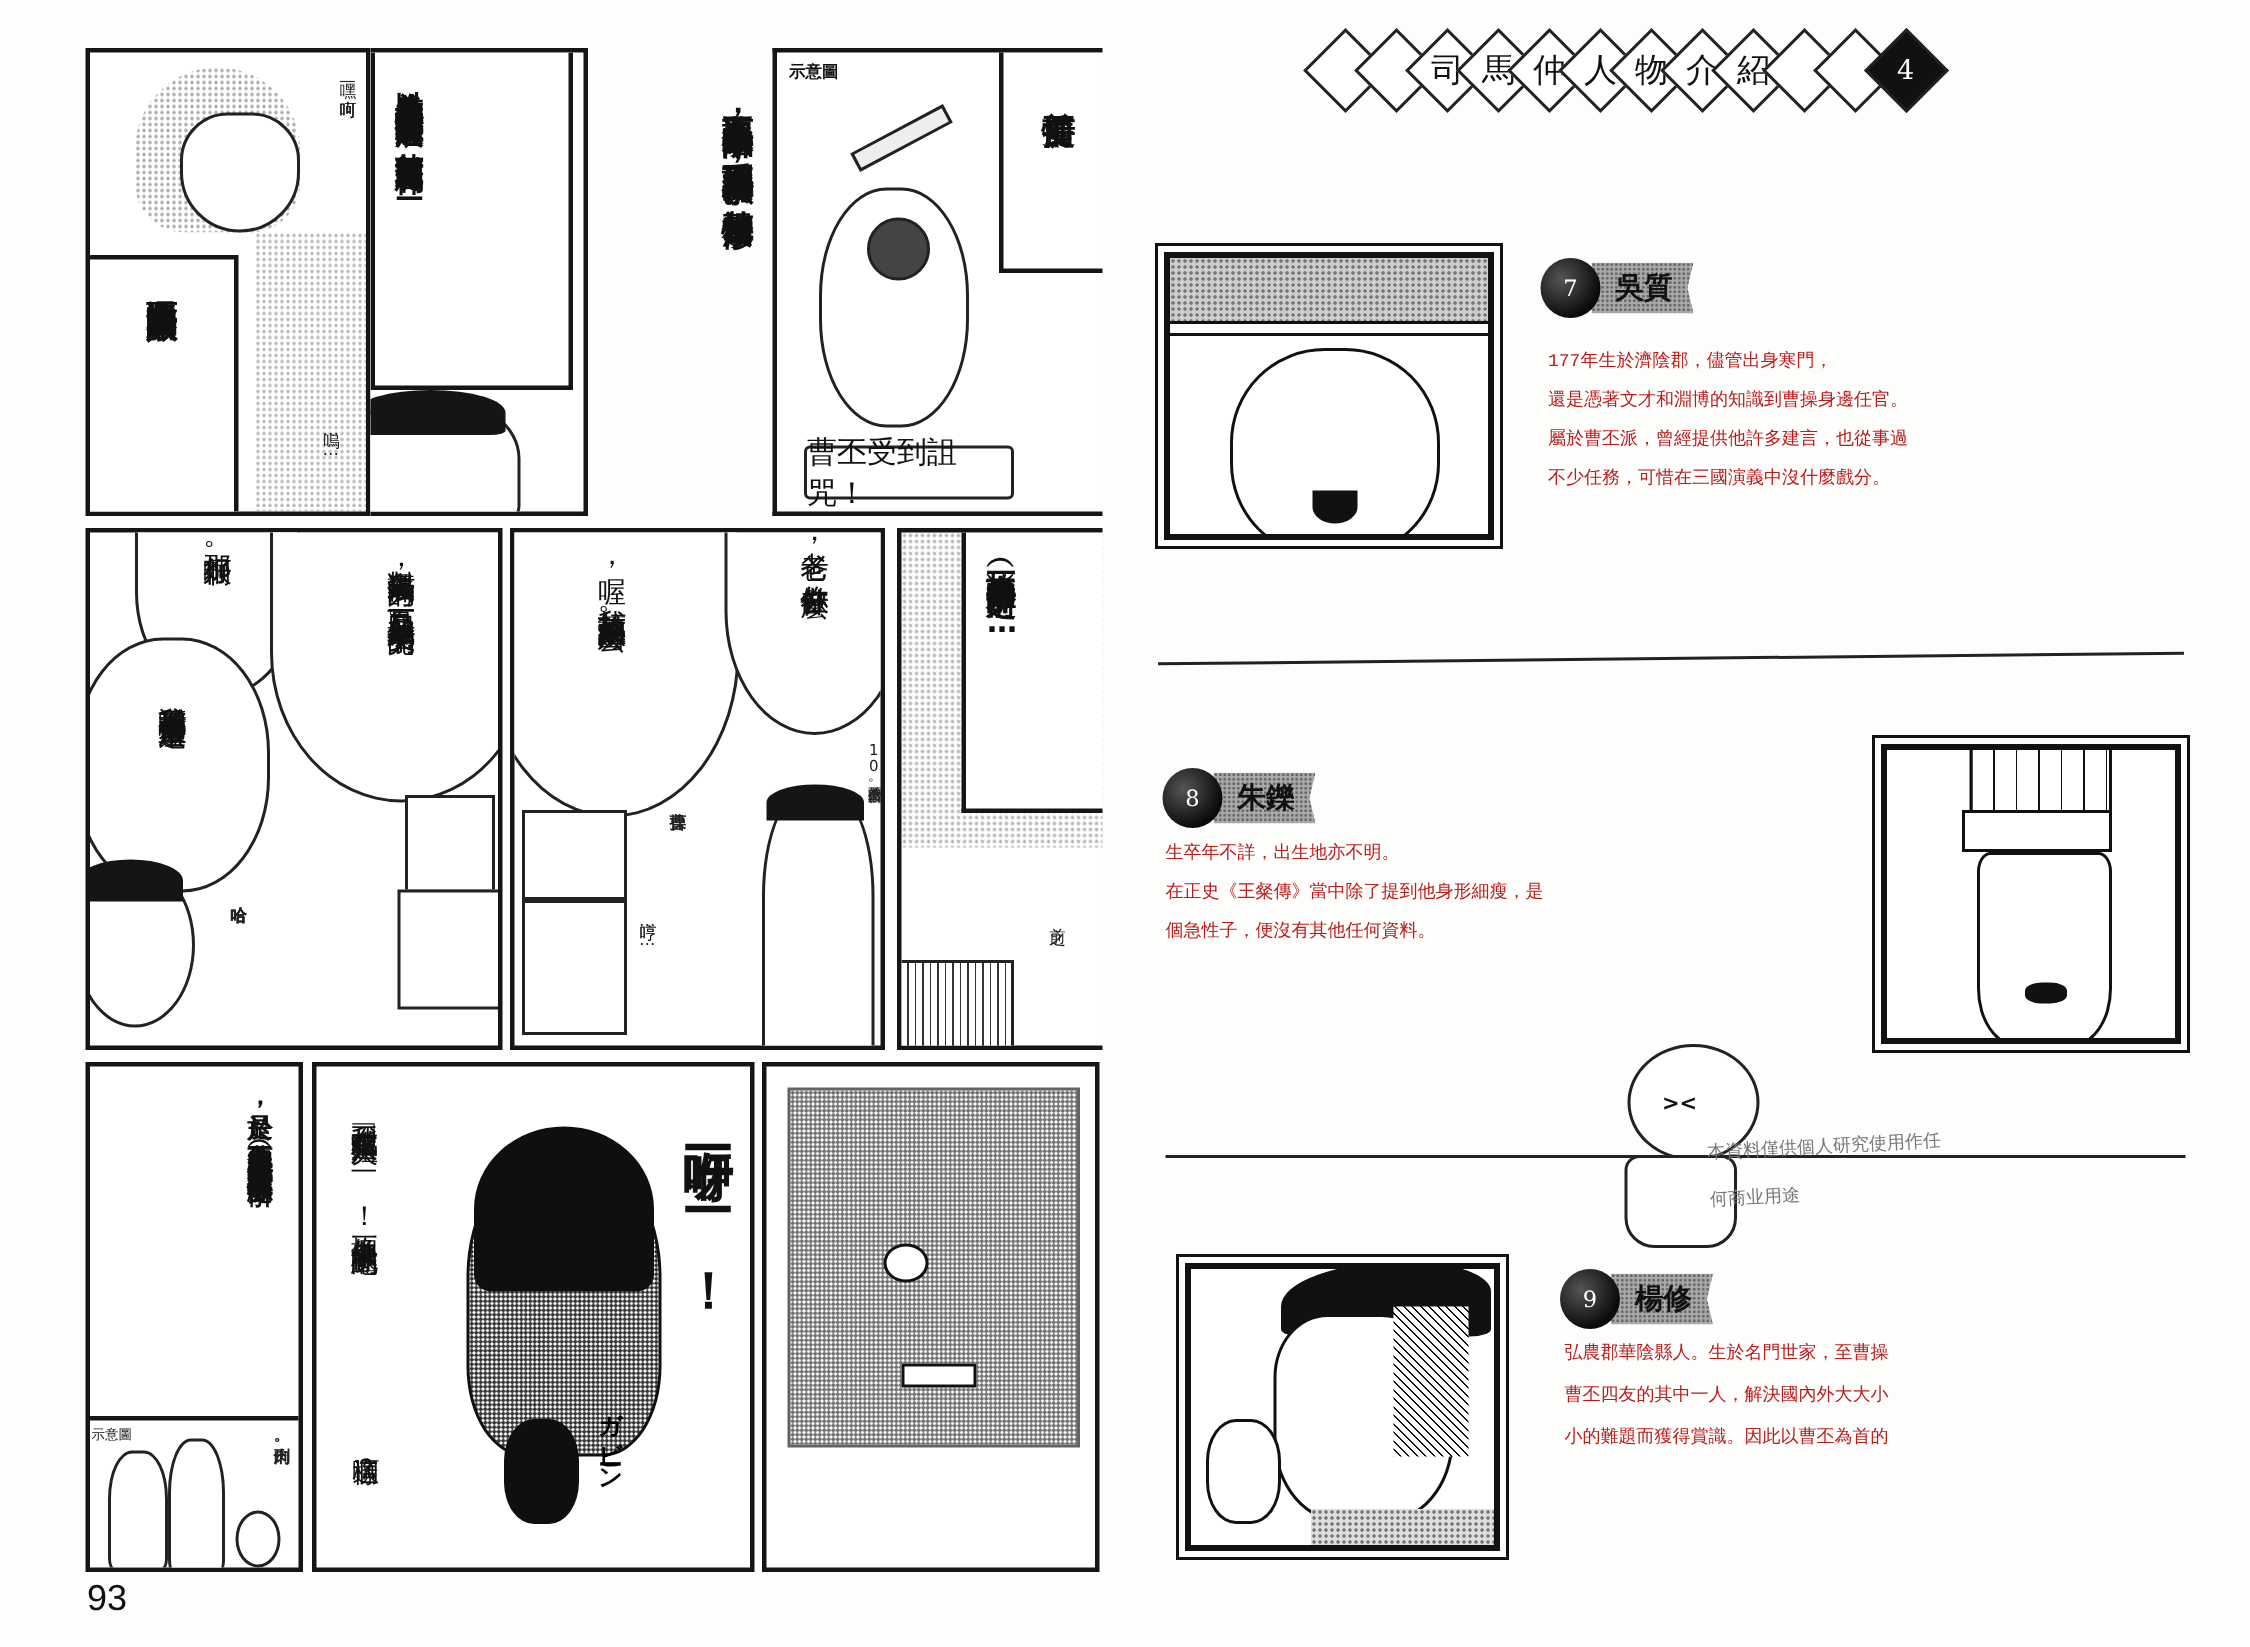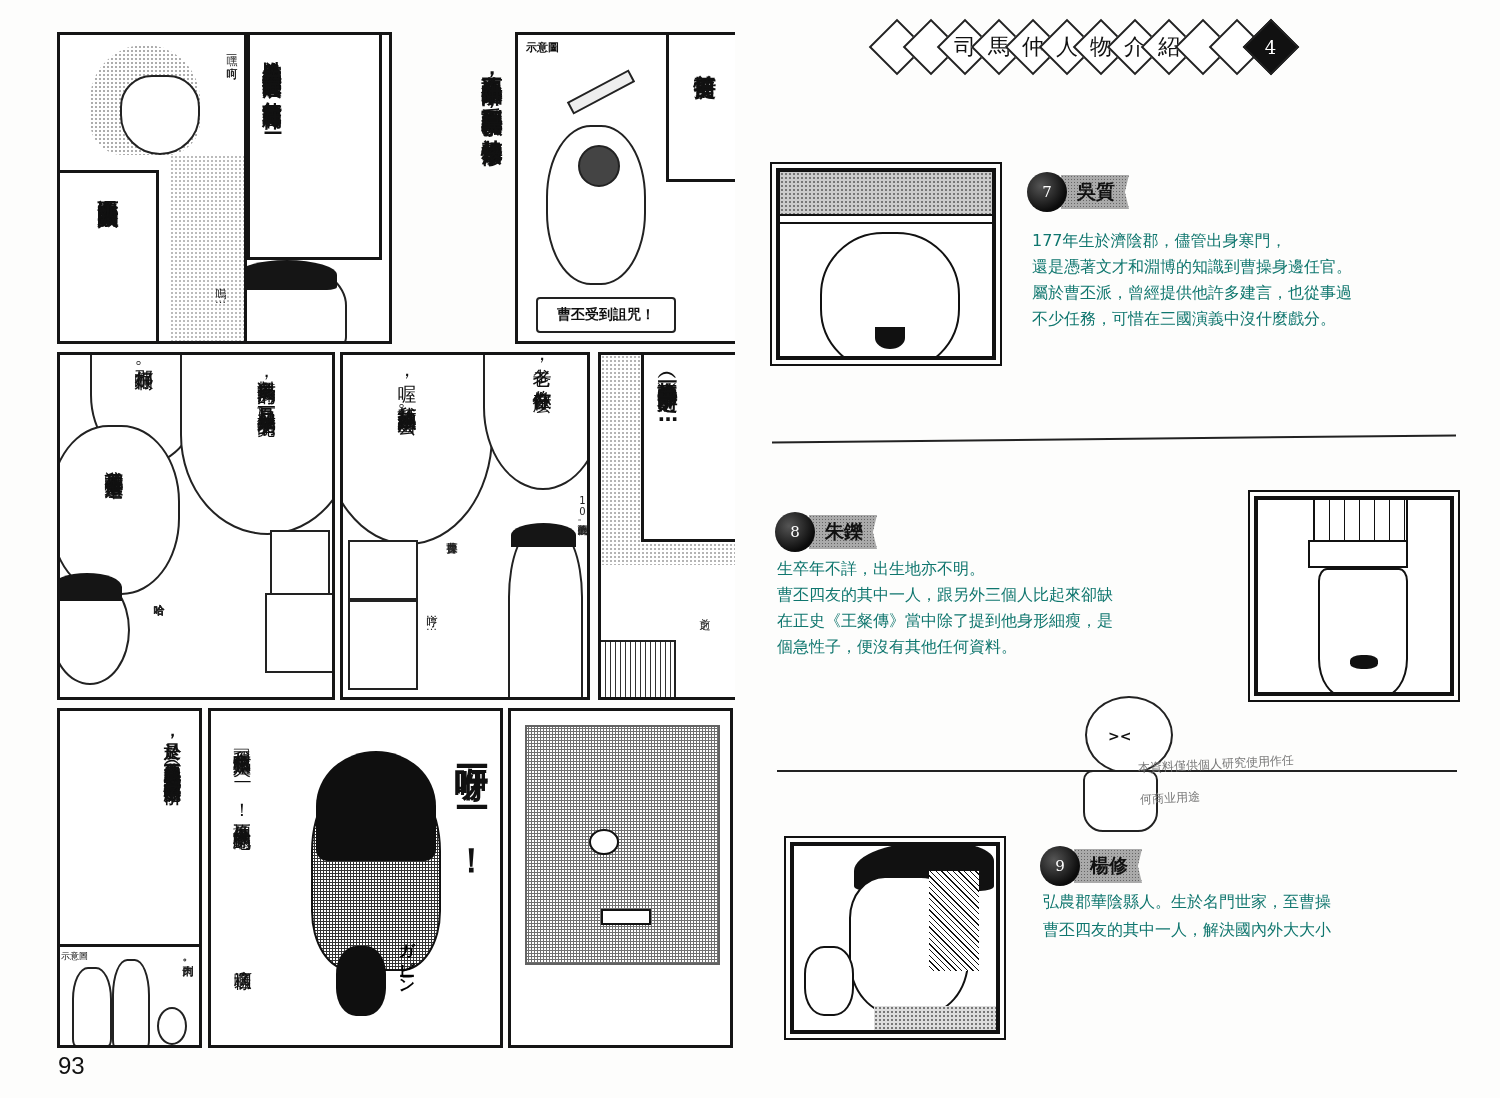--- a/index.html
+++ b/index.html
@@ -18,21 +18,21 @@
   
   .title-row { position: absolute; left: 880px; top: 22px; height: 50px; display: flex; align-items: center; }
   .diamond { width: 40px; height: 40px; transform: rotate(45deg); border: 2px solid #222; background: #fff; margin: 0 -3px; display: flex; align-items: center; justify-content: center; }
   .diamond span { transform: rotate(-45deg); font-family: "DejaVu Serif", serif; font-size: 22px; }
   .diamond.dark { background: #111; }
   .diamond.dark span { color: #fff; font-size: 18px; }
   .entry-head { position: absolute; display: flex; align-items: center; }
   .num-badge { width: 40px; height: 40px; border-radius: 50%; background: radial-gradient(circle at 35% 35%, #555, #0b0b0b 70%); color: #fff; font-family: "DejaVu Serif", serif; font-size: 15px; display: flex; align-items: center; justify-content: center; z-index: 2; }
   .name-tag { margin-left: -6px; padding: 4px 14px 4px 16px; font-weight: bold; font-size: 19px; background-color: #aaa;
               background-image: radial-gradient(#666 0.8px, transparent 1px); background-size: 3px 3px; clip-path: polygon(0 0, 100% 0, 94% 50%, 100% 100%, 0 100%); }
-  .entry-text { position: absolute; font-size: 16px; line-height: 26px; color: #0f766e; }
+  .entry-text { position: absolute; font-size: 12px; line-height: 26px; color: #b91c1c; font-family: Liberation Mono, monospace; }
   .portrait { position: absolute; border: 4px solid #111; background: #fff; outline: 2px solid #111; outline-offset: 4px; overflow: hidden; }
   .divider { position: absolute; height: 2px; background: #222; }
   .page-num { position: absolute; left: 58px; top: 1052px; font-size: 24px; font-family: "Liberation Sans", sans-serif; }
   .watermark { position: absolute; font-size: 12px; color: #777; transform: rotate(-3deg); white-space: nowrap; }
 </style>
 </head>
 <body>
 
 <div>
 
@@ -58,21 +58,21 @@
   <div class="panel" style="left:397px; top:32px; width:120px; height:312px; border:none; background:transparent;">
     <div class="vt" style="position:absolute; right:10px; top:28px; font-size:21px; height:280px; line-height:30px;">曹丕誤入楊修的陷阱，受到詛咒而變得橫暴，被整得相當淒慘。</div>
   </div>
 
   <div class="panel" style="left:515px; top:32px; width:220px; height:312px; border-right:none;">
     <div class="abs" style="left:8px; top:5px; font-size:11px; font-weight:bold;">示意圖</div>
     <div class="abs" style="left:48px; top:50px; width:70px; height:14px; border:2px solid #222; background:#eee; transform:rotate(-28deg);"></div>
     <div class="abs" style="left:28px; top:90px; width:100px; height:160px; border:2px solid #222; border-radius:45%; background:#fff;"></div>
     <div class="abs" style="left:60px; top:110px; width:42px; height:42px; border:2px solid #222; border-radius:50%; background:#444;"></div>
     <div class="abs" style="left:18px; top:262px; width:140px; height:36px; border:2px solid #222; border-radius:4px; display:flex; align-items:center; justify-content:center;">
-      <span style="font-family:'DejaVu Serif', serif; font-size:14px; font-weight:bold;">曹丕受到詛咒！</span>
+      <span style="font-family:'DejaVu Serif', serif; font-size:20px; font-weight:normal;">曹丕受到詛咒！</span>
     </div>
     <div class="caption" style="left:148px; top:-3px; width:75px; height:150px; border-right:none;">
       <div class="vt" style="font-size:22px; margin:12px auto 0;">前情提要</div>
     </div>
   </div>
 
   <div class="panel" style="left:57px; top:352px; width:278px; height:348px;">
     <div class="bubble" style="left:30px; top:-30px; width:110px; height:140px; border-radius:0 0 50% 50%;">
       <div class="vt-light" style="font-size:19px; height:80px;">那很好啊。</div>
     </div>
@@ -203,21 +203,20 @@
   </div>
 
   <div class="divider" style="left:772px; top:438px; width:684px; transform:rotate(-0.6deg);"></div>
 
   <div class="entry-head" style="left:775px; top:512px;">
     <div class="num-badge">8</div>
     <div class="name-tag">朱鑠</div>
   </div>
   <div class="entry-text" style="left:777px; top:556px;">
     <div>生卒年不詳，出生地亦不明。</div>
-    <div>曹丕四友的其中一人，跟另外三個人比起來卻缺</div>
     <div>在正史《王粲傳》當中除了提到他身形細瘦，是</div>
     <div>個急性子，便沒有其他任何資料。</div>
   </div>
   <div class="portrait" style="left:1254px; top:496px; width:200px; height:200px;">
     <div class="abs" style="left:55px; top:-5px; width:95px; height:50px; border:2px solid #111; background:repeating-linear-gradient(90deg,#fff 0 14px,#111 14px 15px);"></div>
     <div class="abs" style="left:50px; top:40px; width:100px; height:28px; border:2px solid #111; background:#fff;"></div>
     <div class="abs" style="left:60px; top:68px; width:90px; height:130px; border:2px solid #111; border-radius:10% 10% 30% 30%; background:#fff;"></div>
     <div class="abs" style="left:92px; top:155px; width:28px; height:14px; background:#111; border-radius:40%;"></div>
   </div>
 
@@ -237,14 +236,15 @@
     <div class="abs" style="left:10px; top:100px; width:50px; height:70px; border:2px solid #111; border-radius:40%; background:#fff;"></div>
     <div class="abs screentone" style="left:80px; top:160px; width:130px; height:40px; background-color:#ddd;"></div>
   </div>
   <div class="entry-head" style="left:1040px; top:846px;">
     <div class="num-badge">9</div>
     <div class="name-tag">楊修</div>
   </div>
   <div class="entry-text" style="left:1043px; top:888px; line-height:28px;">
     <div>弘農郡華陰縣人。生於名門世家，至曹操</div>
     <div>曹丕四友的其中一人，解決國內外大大小</div>
+    <div>小的難題而獲得賞識。因此以曹丕為首的</div>
   </div>
 </div>
 
 </body></html>

